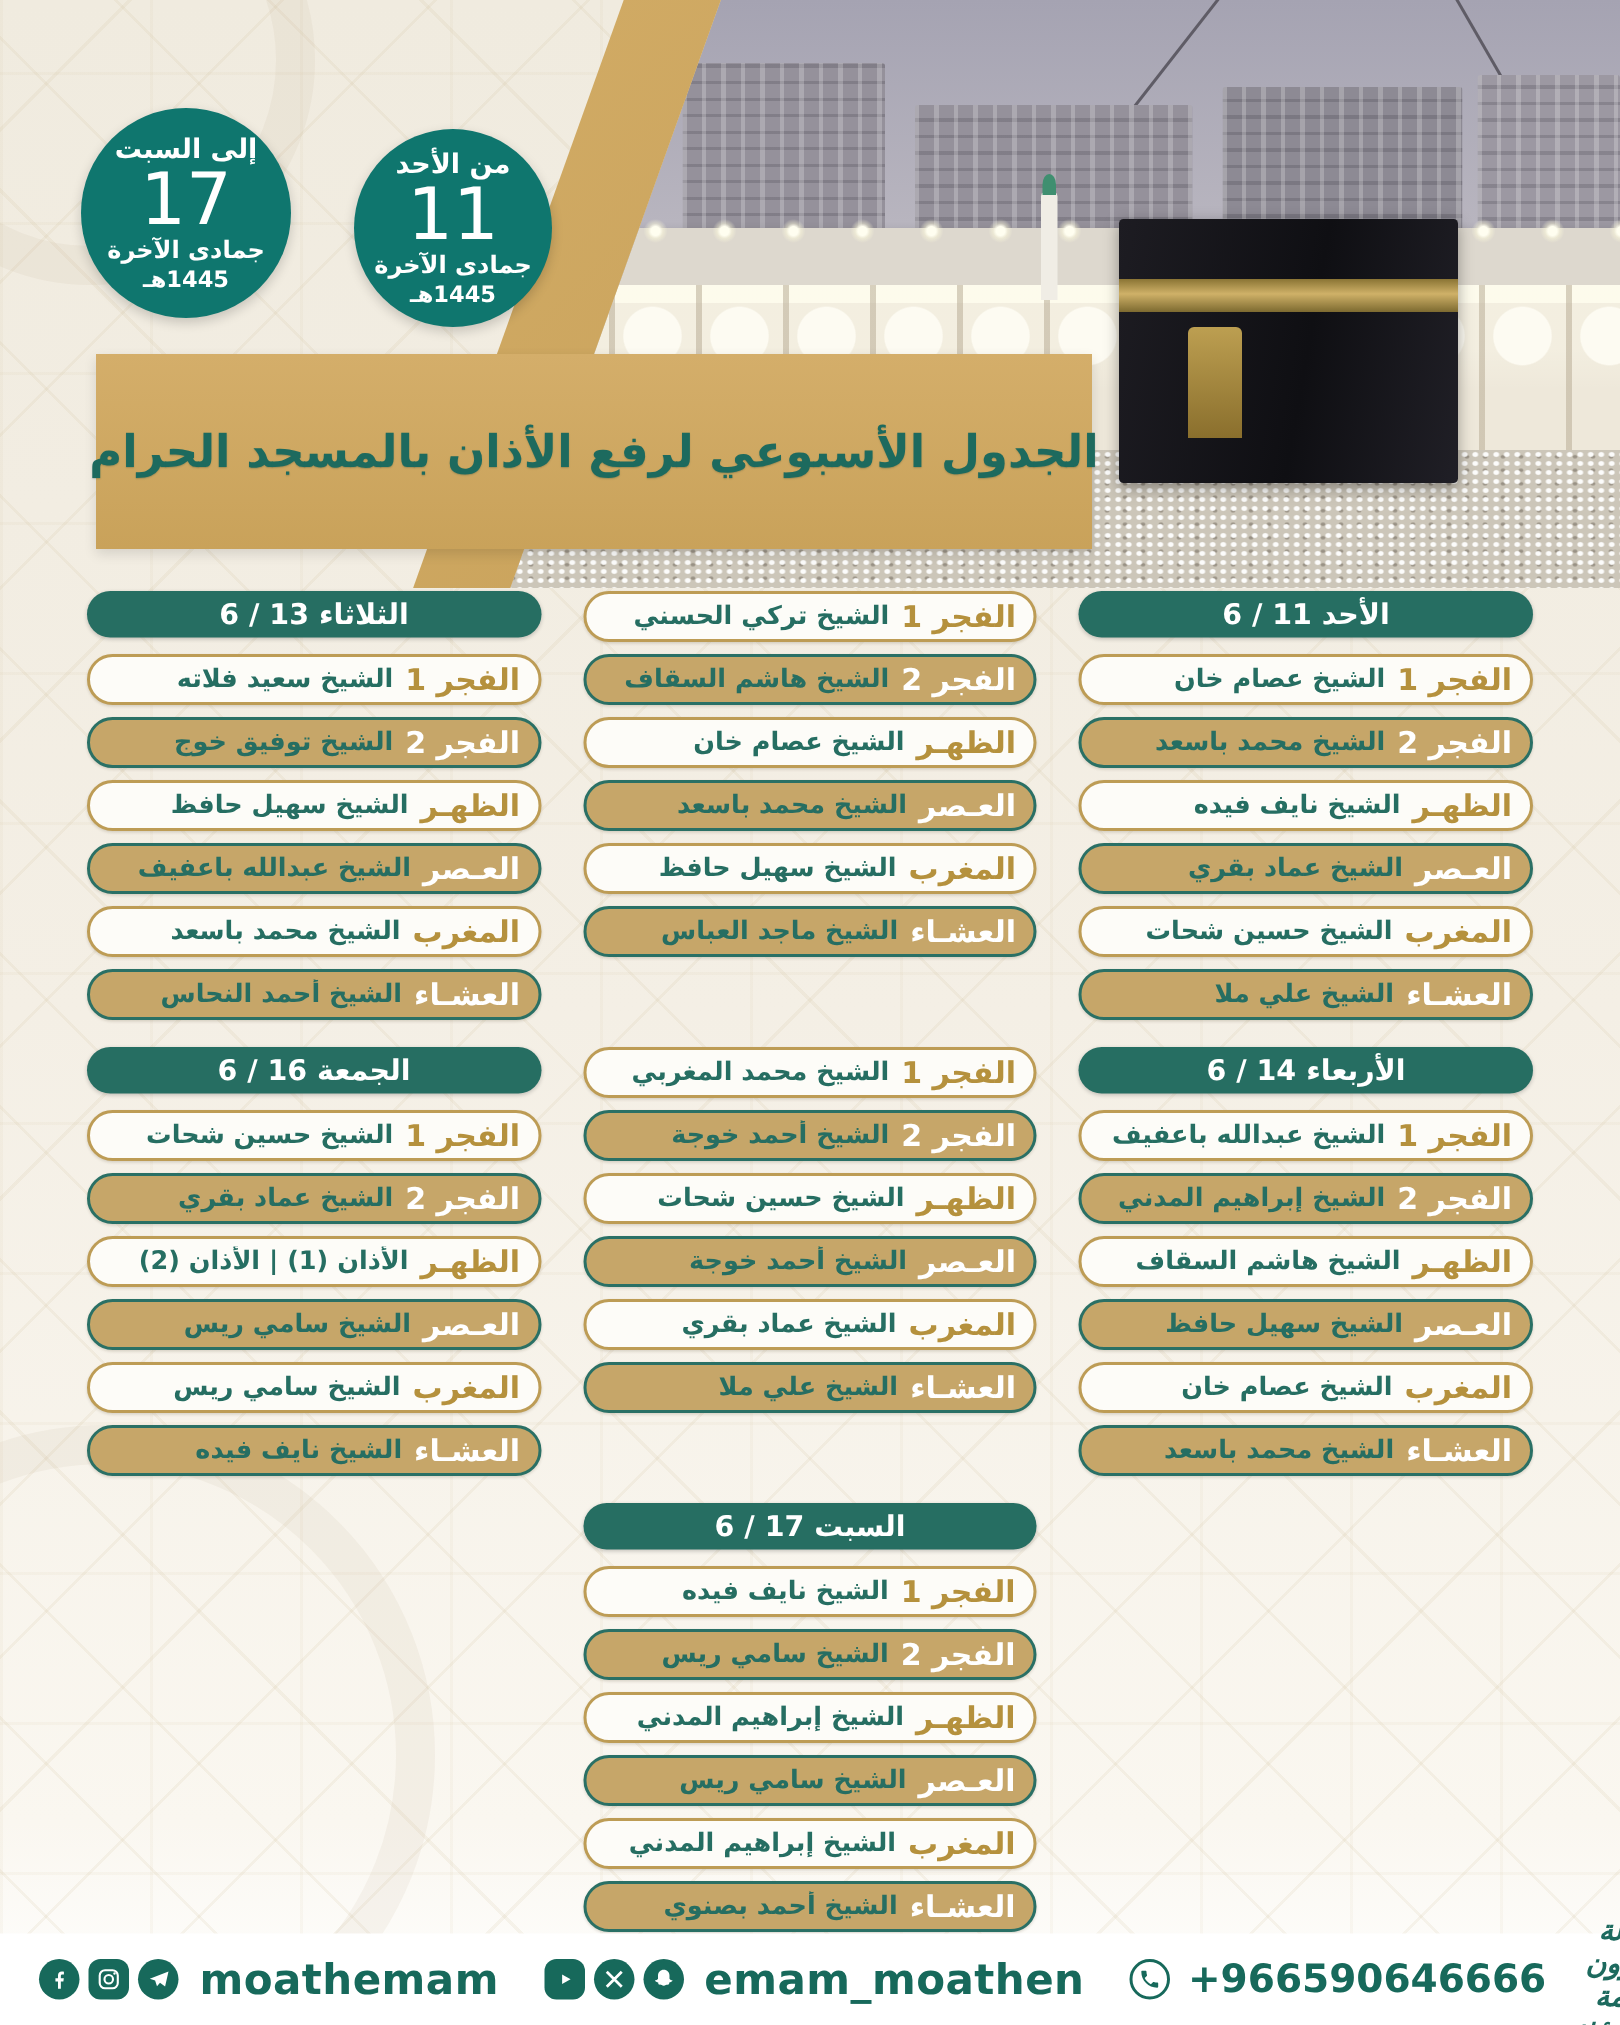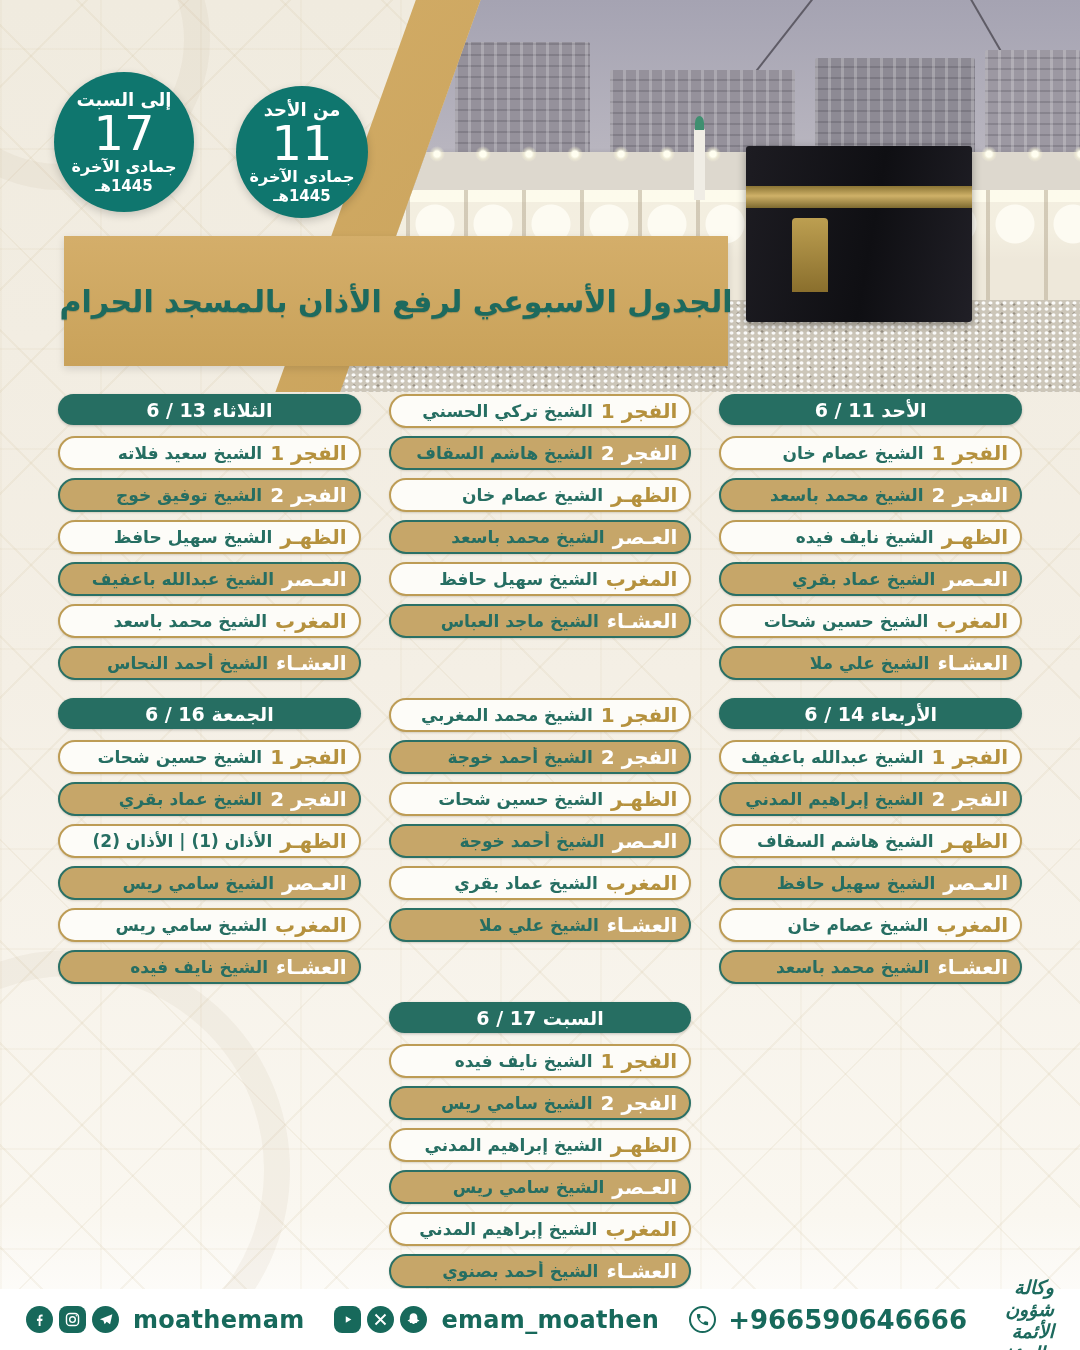--- a/index.html
+++ b/index.html
@@ -104,21 +104,21 @@
   
   .footer{position:absolute;left:0;top:1289px;width:1080px;height:61px;background:#fff;
     display:flex;align-items:center;padding:0 26px}
   .fgroup{display:flex;align-items:center;gap:6px}
   .fgroup+.fgroup{margin-left:30px}
   .icon{width:27px;height:27px;border-radius:50%;background:#17695b;color:#fff;
     display:flex;align-items:center;justify-content:center;flex:0 0 27px}
   .icon.sq{border-radius:8px}
   .icon.outline{background:#fff;border:2.5px solid #17695b;color:#17695b}
   .icon svg{display:block}
-  .handle{font-size:24px;font-weight:700;color:#17695b;margin-left:8px;letter-spacing:.3px}
+  .handle{font-size:28px;font-weight:700;color:#17695b;margin-left:8px;letter-spacing:.3px}
   .phone-num{font-size:26px;font-weight:700;color:#17695b;margin-left:6px}
   .logo{margin-left:auto;display:flex;align-items:center;gap:9px}
   .agency{font-size:19px;font-weight:700;color:#1d6a5e;direction:rtl;font-style:italic}
 </style>
 </head>
 <body>
 
 <div class="pattern"></div>
 <div class="orn o1"></div>
 <div class="orn o2"></div>

